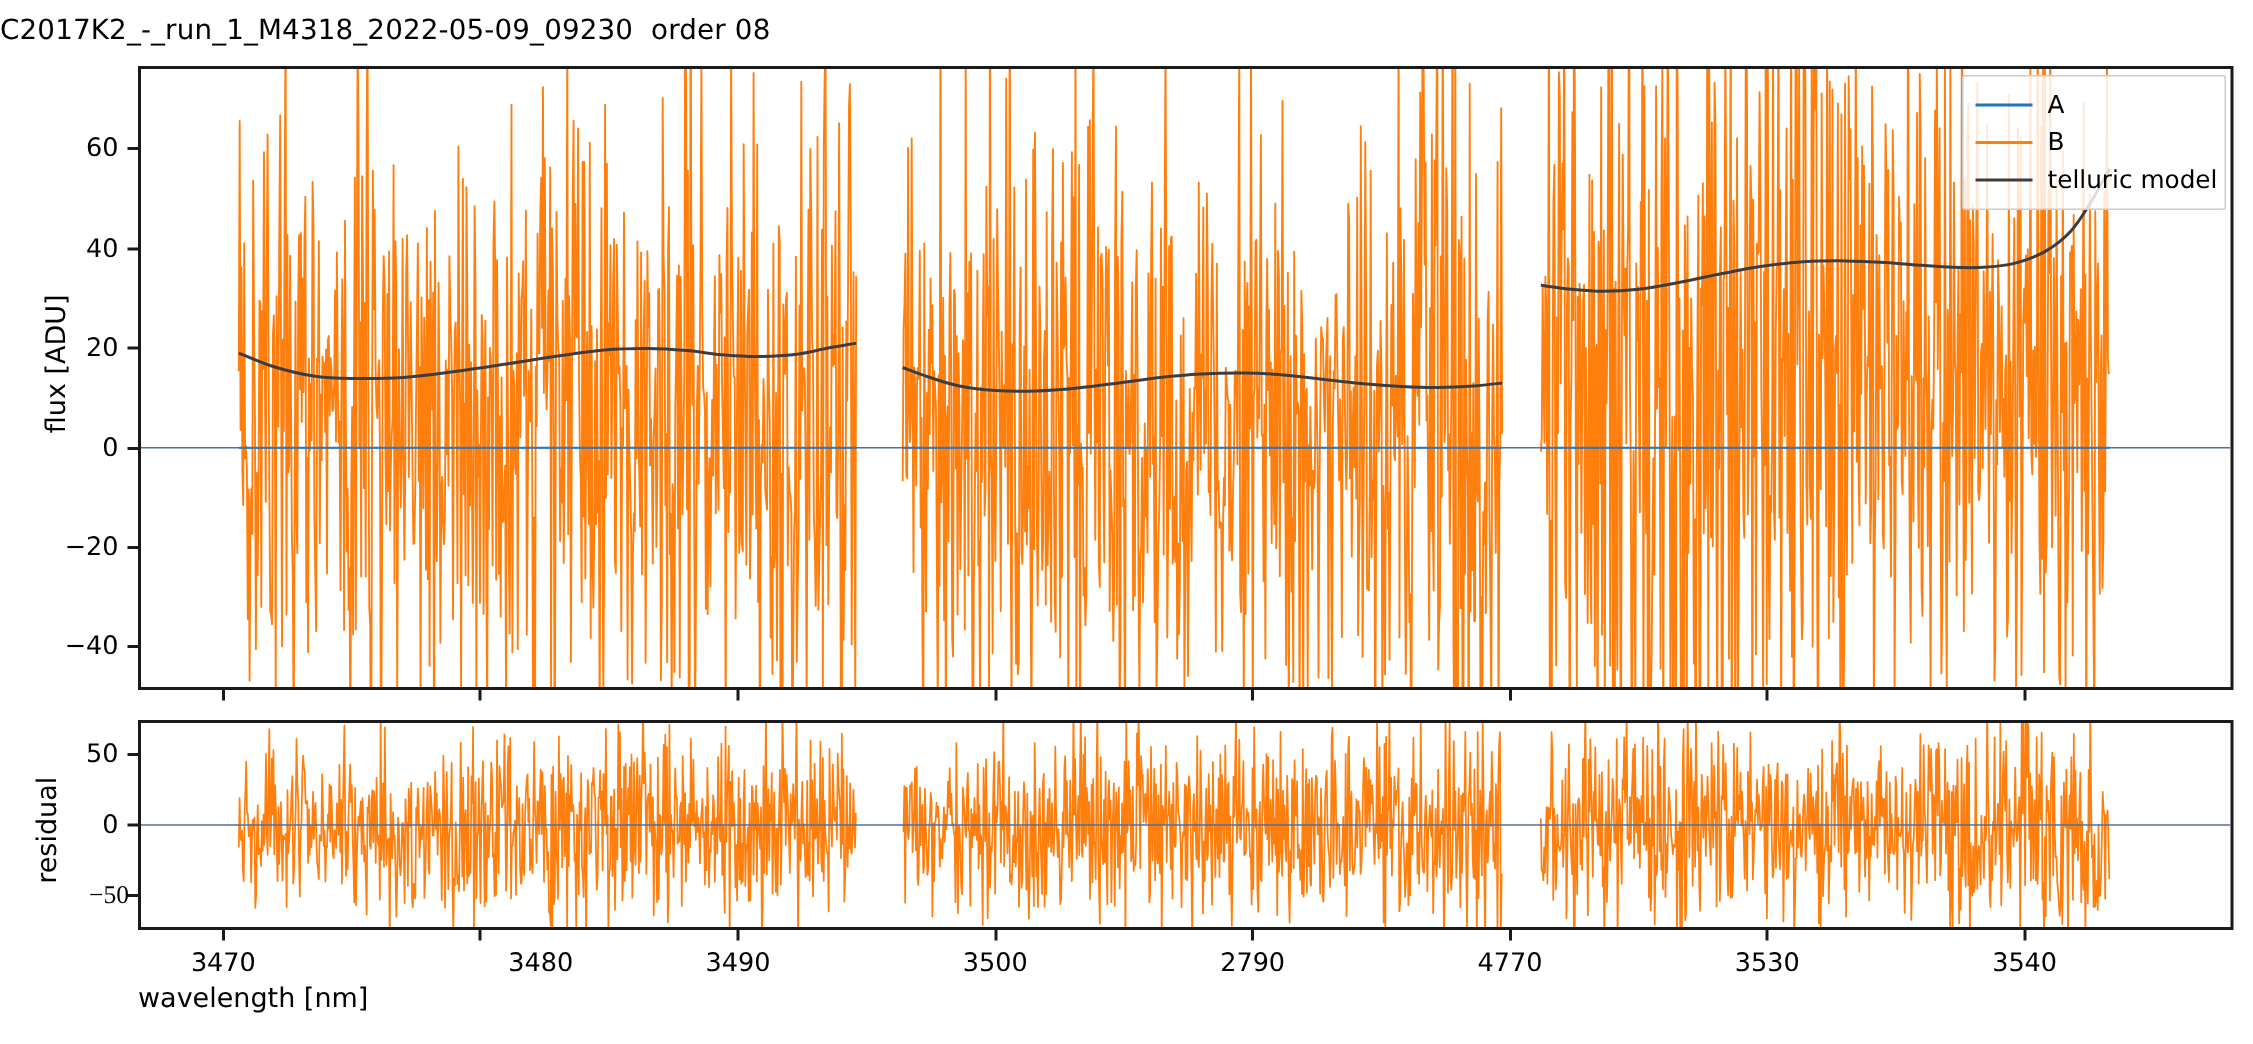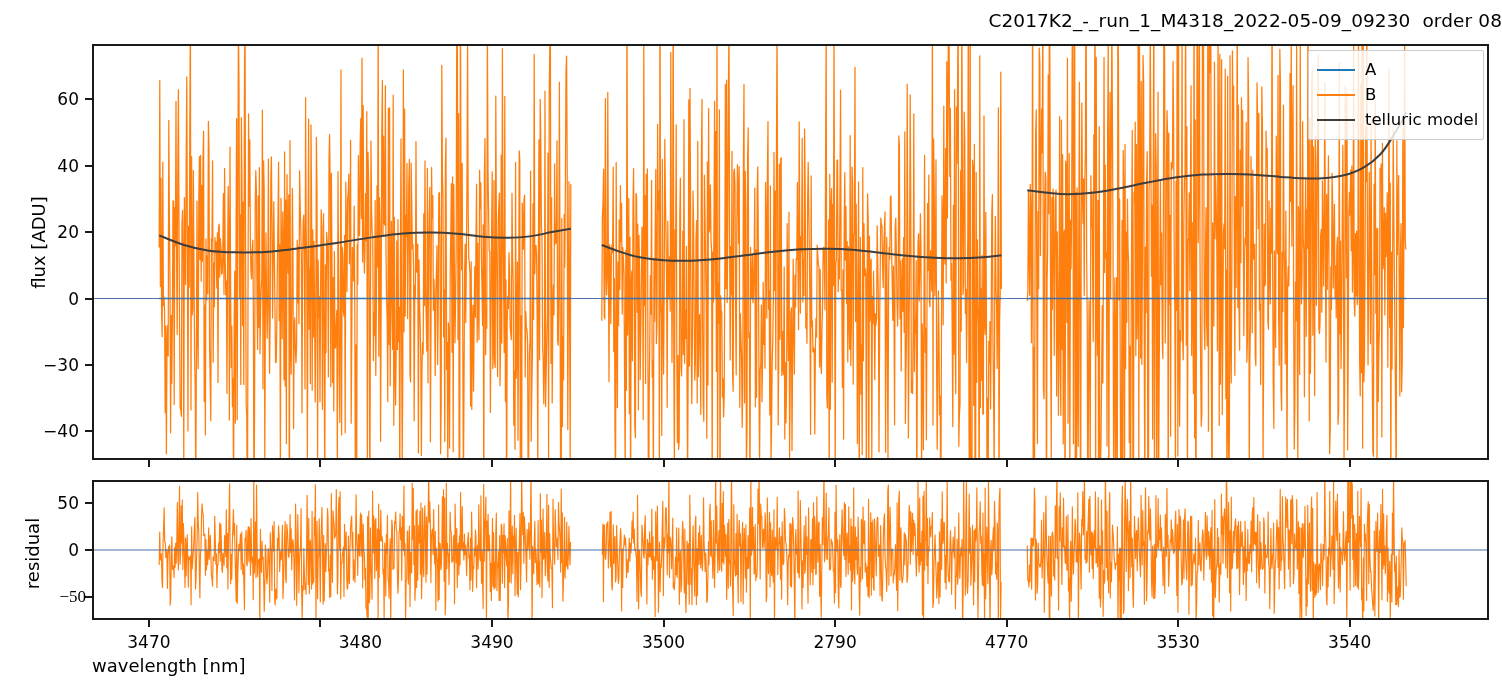--- a/index.html
+++ b/index.html
@@ -19,21 +19,21 @@
     height: 696px;
     background: #ffffff;
   }
 
   
   .fig-title {
     position: absolute;
     left: 0;
     top: 10px;
     width: 1502px;
-    text-align: right;
+    text-align: left;
     font-size: 18.5px;
     color: #000000;
     letter-spacing: 0.1px;
     white-space: pre;
   }
 
   
   .axes {
     position: absolute;
     box-sizing: border-box;
@@ -197,21 +197,21 @@
   <div id="ticks-layer">
       <div class="ytick-mark" style="left: 85px; top: 98.1613px;"></div>
       <div class="ytick-label" style="left: 7px; width: 72px; top: 99.1613px;">60</div>
       <div class="ytick-mark" style="left: 85px; top: 164.613px;"></div>
       <div class="ytick-label" style="left: 7px; width: 72px; top: 165.613px;">40</div>
       <div class="ytick-mark" style="left: 85px; top: 231.065px;"></div>
       <div class="ytick-label" style="left: 7px; width: 72px; top: 232.065px;">20</div>
       <div class="ytick-mark" style="left: 85px; top: 297.516px;"></div>
       <div class="ytick-label" style="left: 7px; width: 72px; top: 298.516px;">0</div>
       <div class="ytick-mark" style="left: 85px; top: 363.968px;"></div>
-      <div class="ytick-label" style="left: 7px; width: 72px; top: 364.968px;">−30</div>
+      <div class="ytick-label" style="left: 7px; width: 72px; top: 364.968px;">−20</div>
       <div class="ytick-mark" style="left: 85px; top: 430.419px;"></div>
       <div class="ytick-label" style="left: 7px; width: 72px; top: 431.419px;">−40</div>
       <div class="ytick-mark" style="left: 85px; top: 501.778px;"></div>
       <div class="ytick-label" style="left: 7px; width: 72px; top: 502.778px;">50</div>
       <div class="ytick-mark" style="left: 85px; top: 549px;"></div>
       <div class="ytick-label" style="left: 7px; width: 72px; top: 550px;">0</div>
       <div class="ytick-mark" style="left: 85px; top: 596.222px;"></div>
       <div class="ytick-label" style="left: 14px; width: 72px; top: 597.222px; font-family: Liberation Serif, serif;">−50</div>
       <div class="xtick-mark" style="left: 147.897px; top: 460px;"></div>
       <div class="xtick-mark" style="left: 147.897px; top: 620px;"></div>

